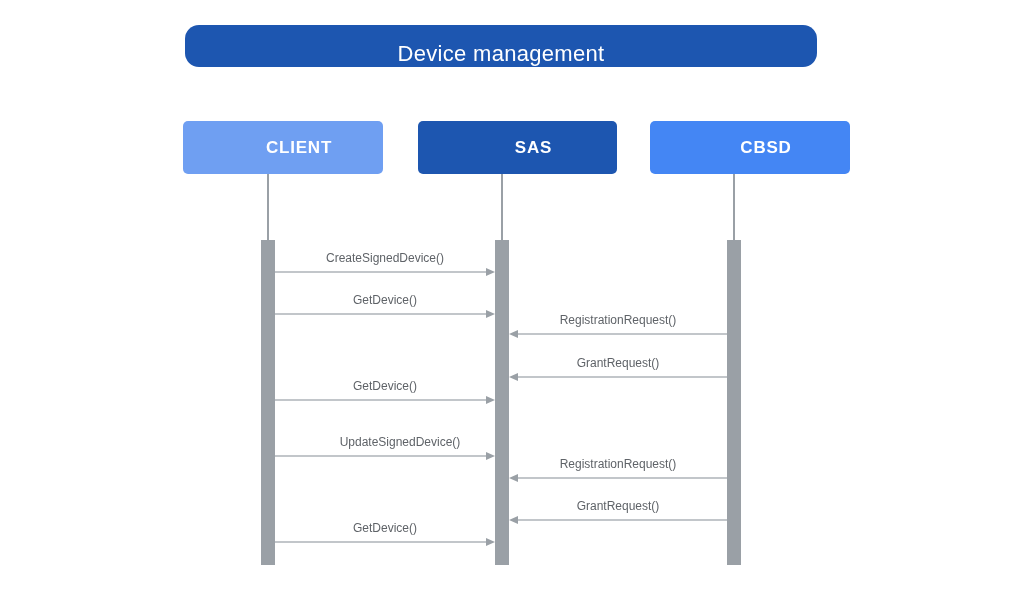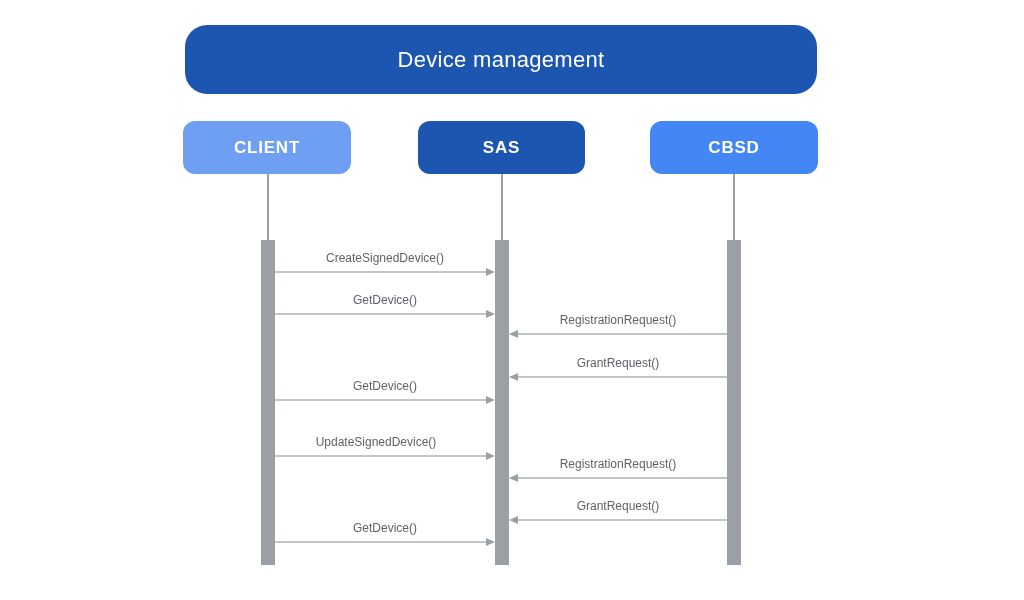--- a/index.html
+++ b/index.html
@@ -13,42 +13,43 @@
     width: 1024px;
     height: 600px;
     background: #ffffff;
     overflow: hidden;
   }
   .title-bar {
     position: absolute;
     left: 185px;
     top: 25px;
     width: 632px;
-    height: 69px;
-    border-radius: 22px;
+    height: 42px;
+    border-radius: 14px;
     display: flex;
-    align-items: center;
+    align-items: flex-end;
     justify-content: center;
   }
   .title-bar span {
     color: #ffffff;
     font-size: 22px;
     font-weight: 400;
     letter-spacing: 0.3px;
   }
   .actor-box {
     position: absolute;
-    border-radius: 12px;
+    border-radius: 5px;
     display: flex;
     align-items: center;
     justify-content: center;
     color: #ffffff;
     font-size: 17px;
     font-weight: 700;
     letter-spacing: 0.8px;
+    padding-left: 32px;
   }
   .lifeline {
     position: absolute;
     width: 2px;
   }
   .activation-bar {
     position: absolute;
   }
   .msg-label {
     position: absolute;
@@ -106,21 +107,21 @@
       <div class="arrow-head" style="top: 330px; left: 509px; border-right: 9px solid rgb(154, 160, 166);"></div>
       <div class="msg-label" style="left: 618px; top: 313px; color: rgb(95, 99, 104);">RegistrationRequest()</div>
       <div class="msg-line" style="left: 516px; top: 376px; width: 211px; background: rgb(194, 198, 202);"></div>
       <div class="arrow-head" style="top: 373px; left: 509px; border-right: 9px solid rgb(154, 160, 166);"></div>
       <div class="msg-label" style="left: 618px; top: 356px; color: rgb(95, 99, 104);">GrantRequest()</div>
       <div class="msg-line" style="left: 275px; top: 399px; width: 213px; background: rgb(194, 198, 202);"></div>
       <div class="arrow-head" style="top: 396px; left: 486px; border-left: 9px solid rgb(154, 160, 166);"></div>
       <div class="msg-label" style="left: 385px; top: 379px; color: rgb(95, 99, 104);">GetDevice()</div>
       <div class="msg-line" style="left: 275px; top: 455px; width: 213px; background: rgb(194, 198, 202);"></div>
       <div class="arrow-head" style="top: 452px; left: 486px; border-left: 9px solid rgb(154, 160, 166);"></div>
-      <div class="msg-label" style="left: 376px; top: 435px; color: rgb(95, 99, 104);">UpdateSignedDevice()</div>
+      <div class="msg-label" style="left: 400px; top: 435px; color: rgb(95, 99, 104);">UpdateSignedDevice()</div>
       <div class="msg-line" style="left: 516px; top: 477px; width: 211px; background: rgb(194, 198, 202);"></div>
       <div class="arrow-head" style="top: 474px; left: 509px; border-right: 9px solid rgb(154, 160, 166);"></div>
       <div class="msg-label" style="left: 618px; top: 457px; color: rgb(95, 99, 104);">RegistrationRequest()</div>
       <div class="msg-line" style="left: 516px; top: 519px; width: 211px; background: rgb(194, 198, 202);"></div>
       <div class="arrow-head" style="top: 516px; left: 509px; border-right: 9px solid rgb(154, 160, 166);"></div>
       <div class="msg-label" style="left: 618px; top: 499px; color: rgb(95, 99, 104);">GrantRequest()</div>
       <div class="msg-line" style="left: 275px; top: 541px; width: 213px; background: rgb(194, 198, 202);"></div>
       <div class="arrow-head" style="top: 538px; left: 486px; border-left: 9px solid rgb(154, 160, 166);"></div>
       <div class="msg-label" style="left: 385px; top: 521px; color: rgb(95, 99, 104);">GetDevice()</div>
     </div>

